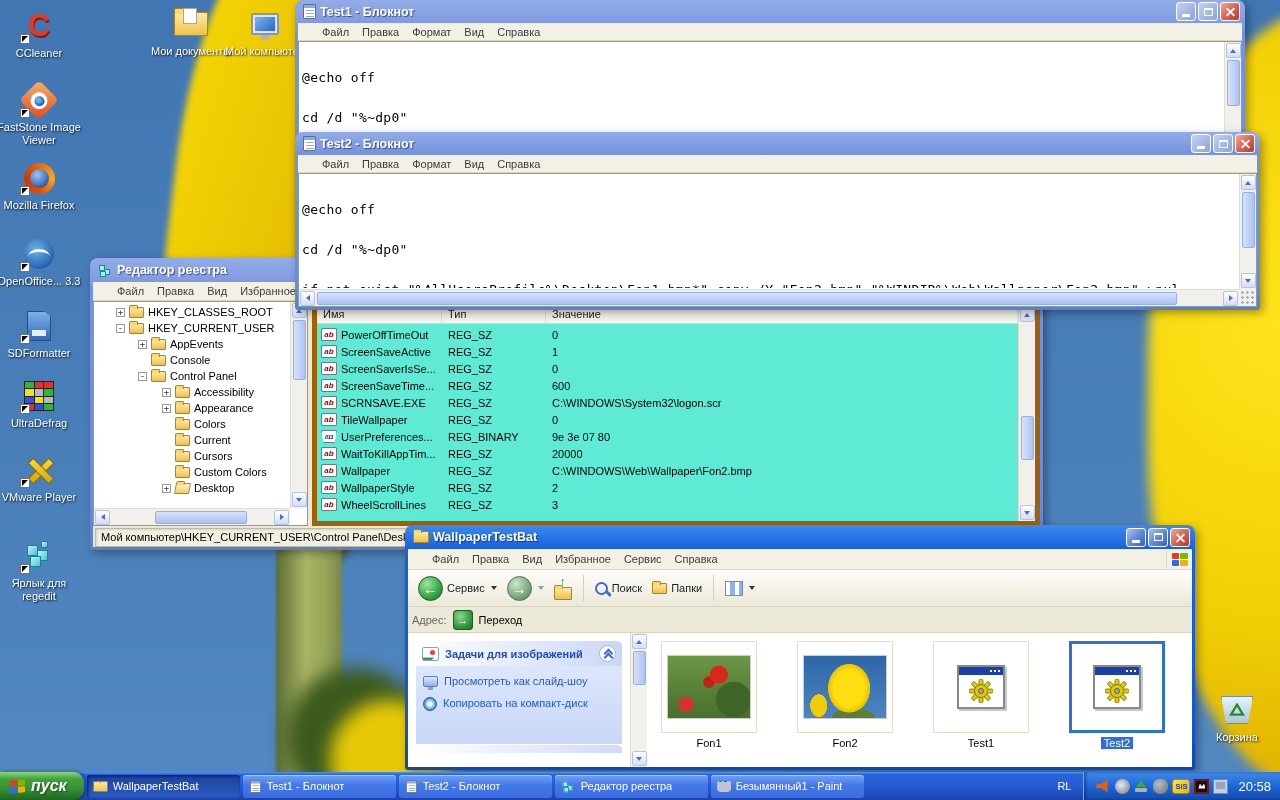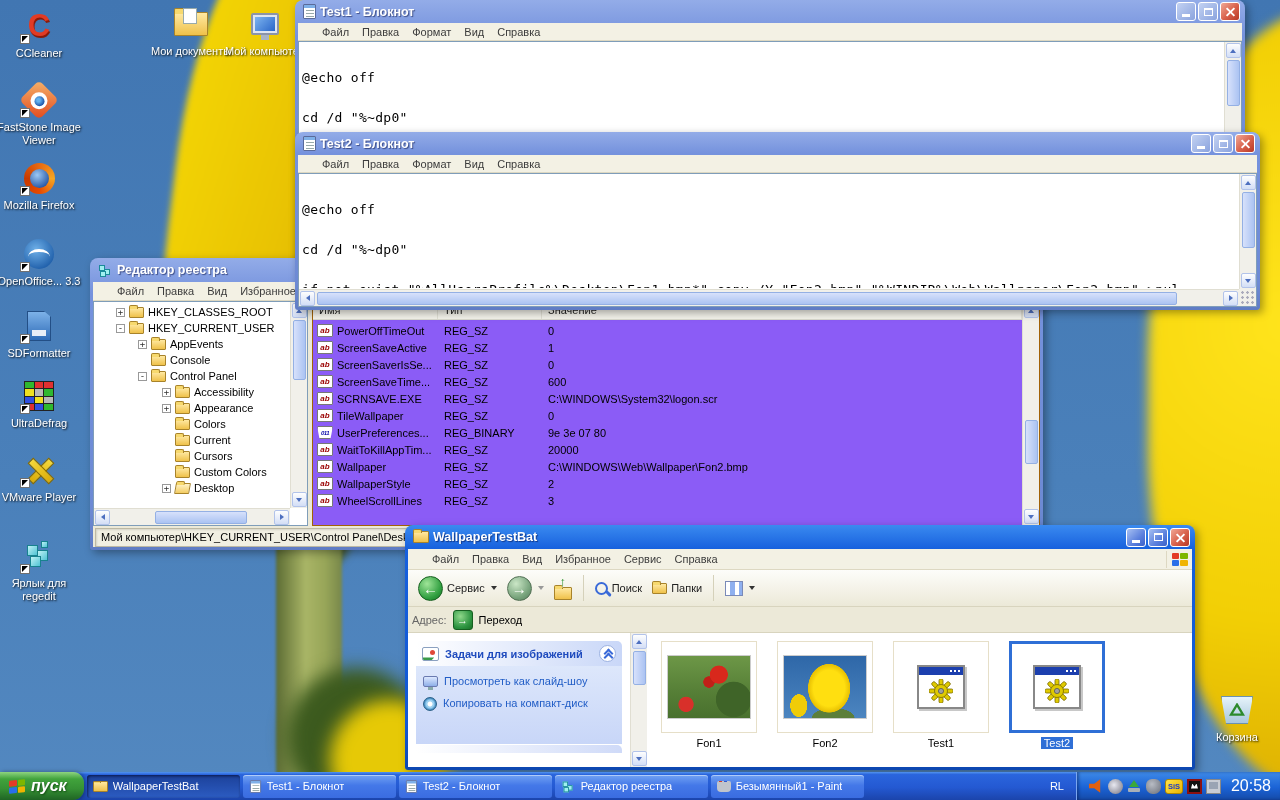--- a/index.html
+++ b/index.html
@@ -96,21 +96,21 @@
 
 .re-body{flex:1;display:flex;background:#ece9d8;overflow:hidden}
 .tree-pane{width:215px;flex:none;background:#fff;border:1px solid #7f9db9;position:relative;overflow:hidden}
 .tree-rows{position:absolute;inset:2px 17px 17px 2px;overflow:hidden}
 .tree-row{height:16px;display:flex;align-items:center;gap:4px;white-space:nowrap;color:#000}
 .lvl0{padding-left:20px}.lvl1{padding-left:42px}.lvl2{padding-left:66px}
 .expander{width:9px;height:9px;flex:none;border:1px solid #999;background:#fff;font-size:9px;line-height:7px;text-align:center;color:#333;font-family:"DejaVu Sans Mono",monospace}
 .expander.leaf{visibility:hidden}
 .tfold{width:15px;height:11px;flex:none}
 .splitter{width:4px;flex:none;background:#ece9d8}
-.val-pane{flex:1;background:#8b5cf6;border:1px solid #a16207;position:relative;overflow:hidden}
+.val-pane{flex:1;background:#5eead4;border:5px solid #a16207;position:relative;overflow:hidden}
 .val-head{position:absolute;top:0;left:0;right:17px;height:18px;background:#f5f4ec;border-bottom:1px solid #d8d8cc;display:flex;color:#222}
 .vh-cell{padding:2px 6px;border-right:1px solid #e2e1d6}
 .vh-name{width:125px}.vh-type{width:104px}.vh-val{flex:1}
 .val-rows{position:absolute;top:18px;left:0;right:17px;bottom:0;overflow:hidden}
 .val-row{height:17px;display:flex;align-items:flex-end;white-space:nowrap}
 .vc-name{width:125px;display:flex;align-items:center;gap:4px;padding-left:4px;overflow:hidden}
 .vc-type{width:104px;padding-left:6px}
 .vc-val{flex:1;padding-left:6px;overflow:hidden}
 .vicon{width:16px;height:13px;flex:none;border:1px solid #777;background:#fff;font-weight:bold;font-size:8px;line-height:11px;text-align:center;color:#9a0000;border-radius:1px}
 .vicon.bin{color:#0000a8;font-size:6px;letter-spacing:-.5px;line-height:12px}
@@ -142,21 +142,21 @@
 .pic-ico::after{content:"";position:absolute;right:3px;top:2px;width:5px;height:5px;border-radius:50%;background:#e04838}
 .chev{width:17px;height:17px;margin-left:auto;border-radius:50%;background:#fff;border:1px solid #9ab0e0;position:relative;flex:none}
 .chev::before,.chev::after{content:"";position:absolute;left:5px;width:5px;height:5px;border-top:2px solid #3a6ad8;border-left:2px solid #3a6ad8;transform:rotate(45deg)}
 .chev::before{top:4px}.chev::after{top:8px}
 .tp-body{background:linear-gradient(180deg,#dde7fb,#c8d6f8);padding:9px 7px;display:flex;flex-direction:column;gap:9px;color:#215dc6;min-height:78px}
 .tp-item{display:flex;gap:6px;align-items:flex-start;line-height:13px}
 .ss-ico{width:15px;height:11px;margin-top:1px;border:1px solid #6a7ab0;background:linear-gradient(#dce8ff,#8fb0e8);border-radius:2px;position:relative;flex:none}
 .ss-ico::after{content:"";position:absolute;left:4px;bottom:-4px;width:5px;height:3px;background:#8aa}
 .cd-ico{width:14px;height:14px;border-radius:50%;flex:none;background:radial-gradient(circle,#fff 0 2px,#9ad0f0 3px 45%,#3e88c0 70%,#26608c);border:1px solid #2a6088}
 .tp-sliver{width:206px;height:8px;margin-top:auto;background:linear-gradient(90deg,#fff,#cfdaf8);border-radius:5px 5px 0 0}
-.files-area{flex:1;display:flex;align-items:flex-start;gap:20px;padding:8px 0 0 14px;background:#fff}
+.files-area{flex:1;display:flex;align-items:flex-start;gap:40px;padding:8px 0 0 14px;background:#fff}
 .thumb{width:96px;flex:none;text-align:center}
 .thumb-box{width:96px;height:92px;background:#fff;border:1px solid #e6dfc8;display:flex;align-items:center;justify-content:center}
 .thumb.selected .thumb-box{border:3px solid #2f6fd6}
 .thumb-label{margin-top:4px}
 .thumb.selected .thumb-label span{background:#2f6fd6;color:#fff;padding:0 3px}
 .photo{width:84px;height:64px;border:1px solid #ccc}
 .photo.red{background:radial-gradient(circle at 62% 30%,#d8281c 0 13%,transparent 14%),radial-gradient(circle at 50% 42%,#c02018 0 10%,transparent 11%),radial-gradient(circle at 22% 78%,#d8302a 0 9%,transparent 10%),radial-gradient(circle at 80% 70%,#3f6428 0 22%,transparent 23%),linear-gradient(180deg,#6d9747 0%,#557e36 60%,#49702e 100%)}
 .photo.yellow{background:radial-gradient(ellipse 26px 30px at 55% 52%,#ffdf10 0 60%,#e8c002 80%,transparent 82%),radial-gradient(ellipse 12px 16px at 18% 80%,#f0cc08 0 70%,transparent 72%),radial-gradient(ellipse 30px 14px at 60% 100%,#5c7e3a 0 70%,transparent 72%),linear-gradient(180deg,#2e67a8,#4c85c0)}
 .batch-ico{width:48px;height:44px;border:2px solid #888;background:#fff;box-shadow:2px 2px 0 #c8c8c8;display:flex;flex-direction:column}
 .batch-bar{height:8px;background:#1c3fae;display:flex;justify-content:flex-end;align-items:center;gap:2px;padding-right:3px;flex:none}
@@ -187,21 +187,21 @@
 .t-spk{border-radius:50%;background:radial-gradient(circle at 40% 40%,#e8e8f0,#8a8a96 80%)}
 .t-ej{position:relative;background:transparent}
 .t-ej::before{content:"";position:absolute;left:2px;top:1px;width:0;height:0;border-left:5px solid transparent;border-right:5px solid transparent;border-bottom:7px solid #3aa83a}
 .t-ej::after{content:"";position:absolute;left:1px;bottom:2px;width:12px;height:4px;background:#a8b0b8;border-radius:1px}
 .t-dev{background:radial-gradient(circle at 40% 35%,#b8bcc4,#6a6e78);border-radius:40% 40% 45% 45%}
 .t-sis{width:18px;background:linear-gradient(135deg,#ffe34a,#e8b400);border:1px solid #b08800;border-radius:3px;color:#1a3acc;font-weight:bold;font-size:7.5px;line-height:13px;text-align:center}
 .t-cat{background:#111;border:2px solid #8a1010;position:relative}
 .t-cat::before{content:"";position:absolute;left:2px;top:3px;width:7px;height:5px;background:#fff;clip-path:polygon(0 100%,20% 0,50% 60%,80% 0,100% 100%)}
 .t-mon{background:#c8ccd4;border:1px solid #888;position:relative}
 .t-mon::before{content:"";position:absolute;inset:2px 2px 4px 2px;background:#9aa4b4}
-.clock{color:#fff;margin-left:6px;font-size:16px}
+.clock{color:#fff;margin-left:6px;font-size:13px}
 </style>
 </head>
 <body>
 
 <div id="screen">
 
   <div class="blob b-right"></div>
   <div class="blob b-leftpetal"></div>
   <div class="blob b-stemcap"></div>
   <div class="blob b-stem"></div>

